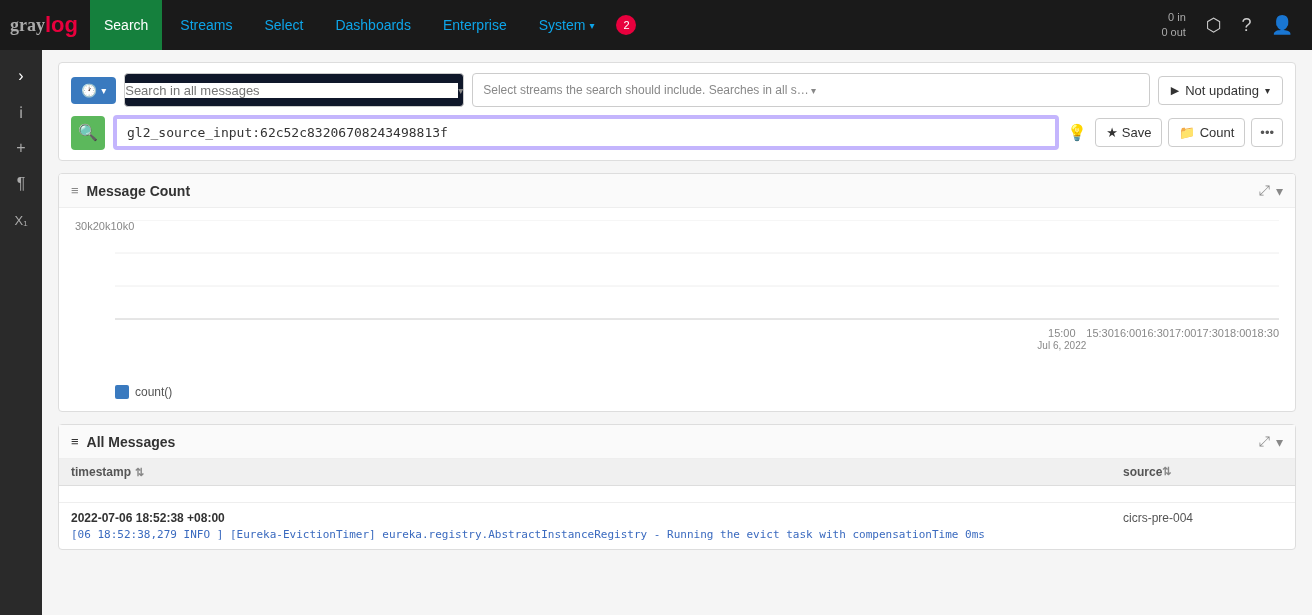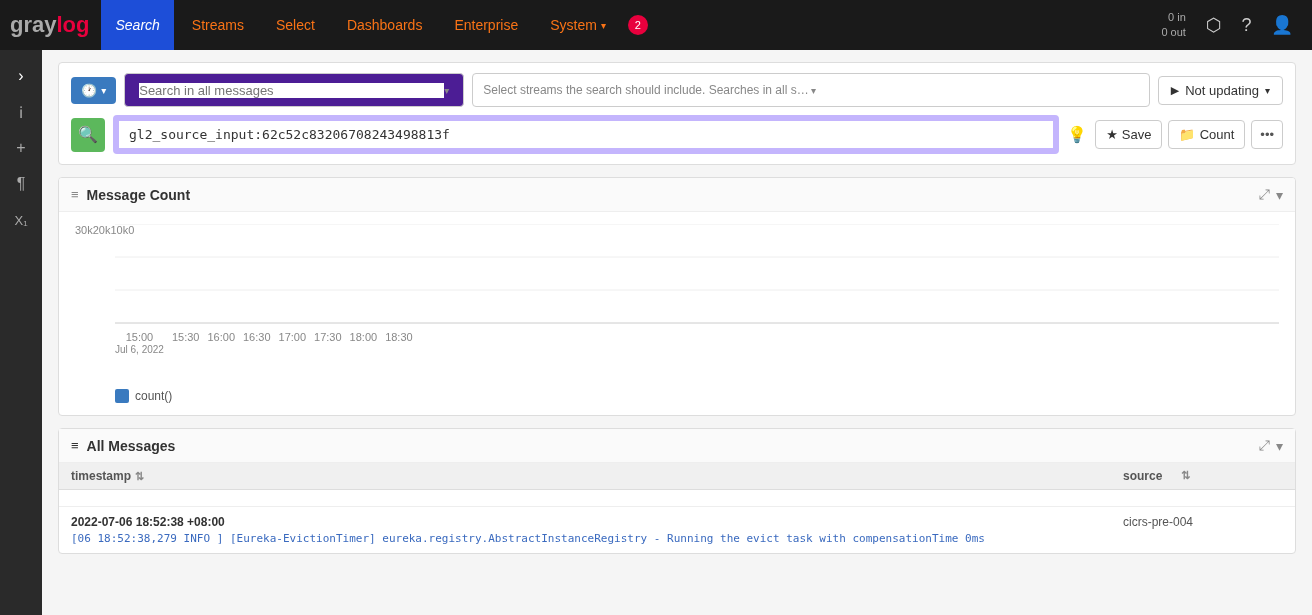--- a/index.html
+++ b/index.html
@@ -15,33 +15,33 @@
       gap: 4px;
       position: fixed;
       top: 0; left: 0; right: 0;
       z-index: 100;
     }
     .logo {
       display: flex;
       align-items: center;
       margin-right: 8px;
     }
-    .logo-gray { color: #aaa; font-size: 22px; font-weight: bold; }
+    .logo-gray { color: #aaa; font-size: 18px; font-weight: bold; font-family: Liberation Serif, serif; }
     .logo-log { color: #e8003d; font-size: 22px; font-weight: bold; }
     .nav-item {
-      color: #f97316;
+      color: #0ea5e9;
       padding: 0 14px;
       height: 50px;
       display: flex;
       align-items: center;
       cursor: pointer;
       font-size: 14px;
       text-decoration: none;
     }
-    .nav-item.active { background: #1d4ed8; color: #fff; font-style: italic; }
+    .nav-item.active { background: #15803d; color: #fff; }
     .nav-badge {
       background: #e8003d;
       color: #fff;
       border-radius: 50%;
       width: 20px;
       height: 20px;
       display: flex;
       align-items: center;
       justify-content: center;
       font-size: 11px;
@@ -134,25 +134,25 @@
       display: flex;
       align-items: center;
       gap: 4px;
       font-size: 13px;
     }
     .search-input-wrap {
       display: flex;
       align-items: center;
       border: 1px solid #ccc;
       border-radius: 4px;
-      padding: 0 14px;
+      padding: 0 0;
       flex: 1;
       max-width: 340px;
       height: 34px;
-      background: #4c1d95;
+      background: #0f172a;
     }
     .search-input-wrap input {
       border: none;
       outline: none;
       font-size: 13px;
       flex: 1;
       color: #555;
     }
     .search-input-wrap .chevron {
       color: #888;
@@ -199,21 +199,21 @@
       border-radius: 4px;
       width: 34px;
       height: 34px;
       display: flex;
       align-items: center;
       justify-content: center;
       cursor: pointer;
       font-size: 16px;
     }
     .query-input {
-      border: 6px solid #c4b5fd;
+      border: 4px solid #c4b5fd;
       border-radius: 4px;
       padding: 6px 10px;
       flex: 1;
       font-size: 13px;
       font-family: monospace;
       outline: none;
       color: #333;
     }
     .bulb-icon { color: #888; font-size: 16px; }
 
@@ -316,21 +316,21 @@
       display: flex;
       background: #f0f0f0;
       border-bottom: 1px solid #ddd;
       padding: 6px 12px;
       font-size: 12px;
       font-weight: 600;
       color: #555;
     }
     .col-timestamp { flex: 0 0 200px; display: flex; align-items: center; gap: 4px; }
     .col-message { flex: 1; }
-    .col-source { flex: 0 0 160px; display: flex; align-items: flex-start; gap: 19px; }
+    .col-source { flex: 0 0 160px; display: flex; align-items: flex-start; gap: 0; }
     .sort-icon { color: #888; font-size: 11px; }
 
     .message-row {
       border-bottom: 1px solid #eee;
       padding: 8px 12px;
     }
     .message-row:last-child { border-bottom: none; }
     .msg-top {
       display: flex;
       align-items: flex-start;
@@ -454,21 +454,21 @@
           
           <svg class="chart-svg" viewBox="0 0 1180 100" preserveAspectRatio="none" xmlns="http://www.w3.org/2000/svg">
 
             <line x1="0" y1="0" x2="1180" y2="0" stroke="#eee" stroke-width="1"></line>
             <line x1="0" y1="33" x2="1180" y2="33" stroke="#eee" stroke-width="1"></line>
             <line x1="0" y1="66" x2="1180" y2="66" stroke="#eee" stroke-width="1"></line>
             <line x1="0" y1="99" x2="1180" y2="99" stroke="#ccc" stroke-width="1"></line>
 
           </svg>
           
-          <div style="display:flex; justify-content:flex-start; font-size:11px; color:#888; padding-top:4px;gap:8px;">
+          <div style="display:flex; justify-content:flex-end; font-size:11px; color:#888; padding-top:4px;">
             <div style="text-align:center;">15:00<br><span style="font-size:10px;">Jul 6, 2022</span></div>
             <div>15:30</div>
             <div>16:00</div>
             <div>16:30</div>
             <div>17:00</div>
             <div>17:30</div>
             <div>18:00</div>
             <div>18:30</div>
           </div>
         </div>

